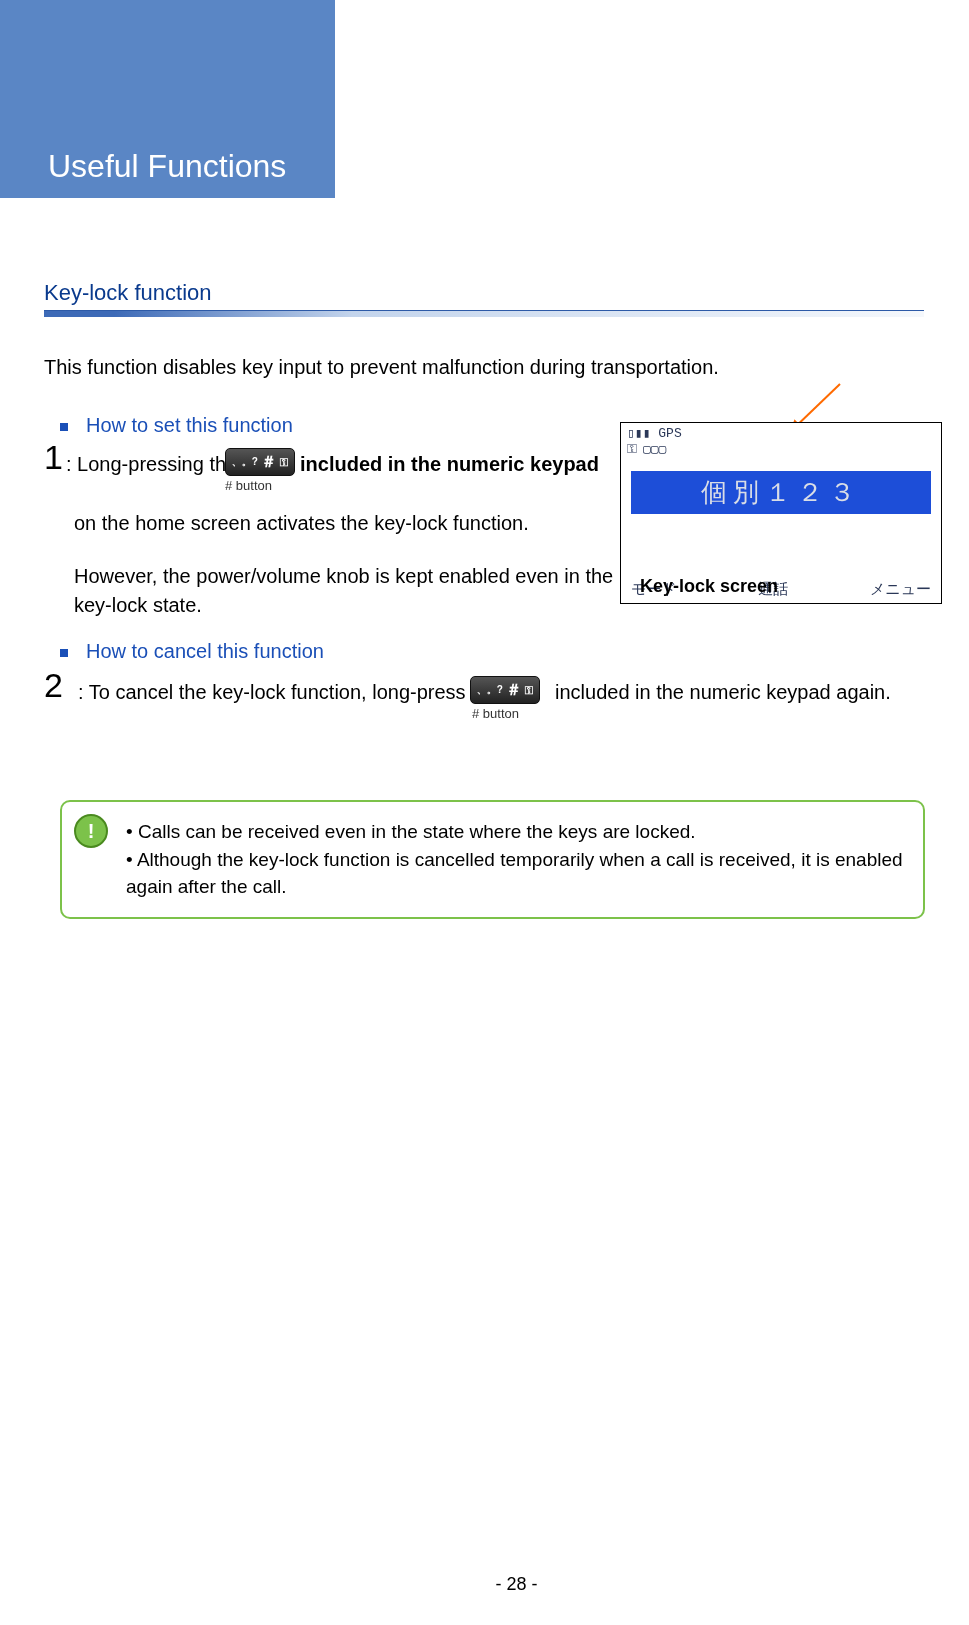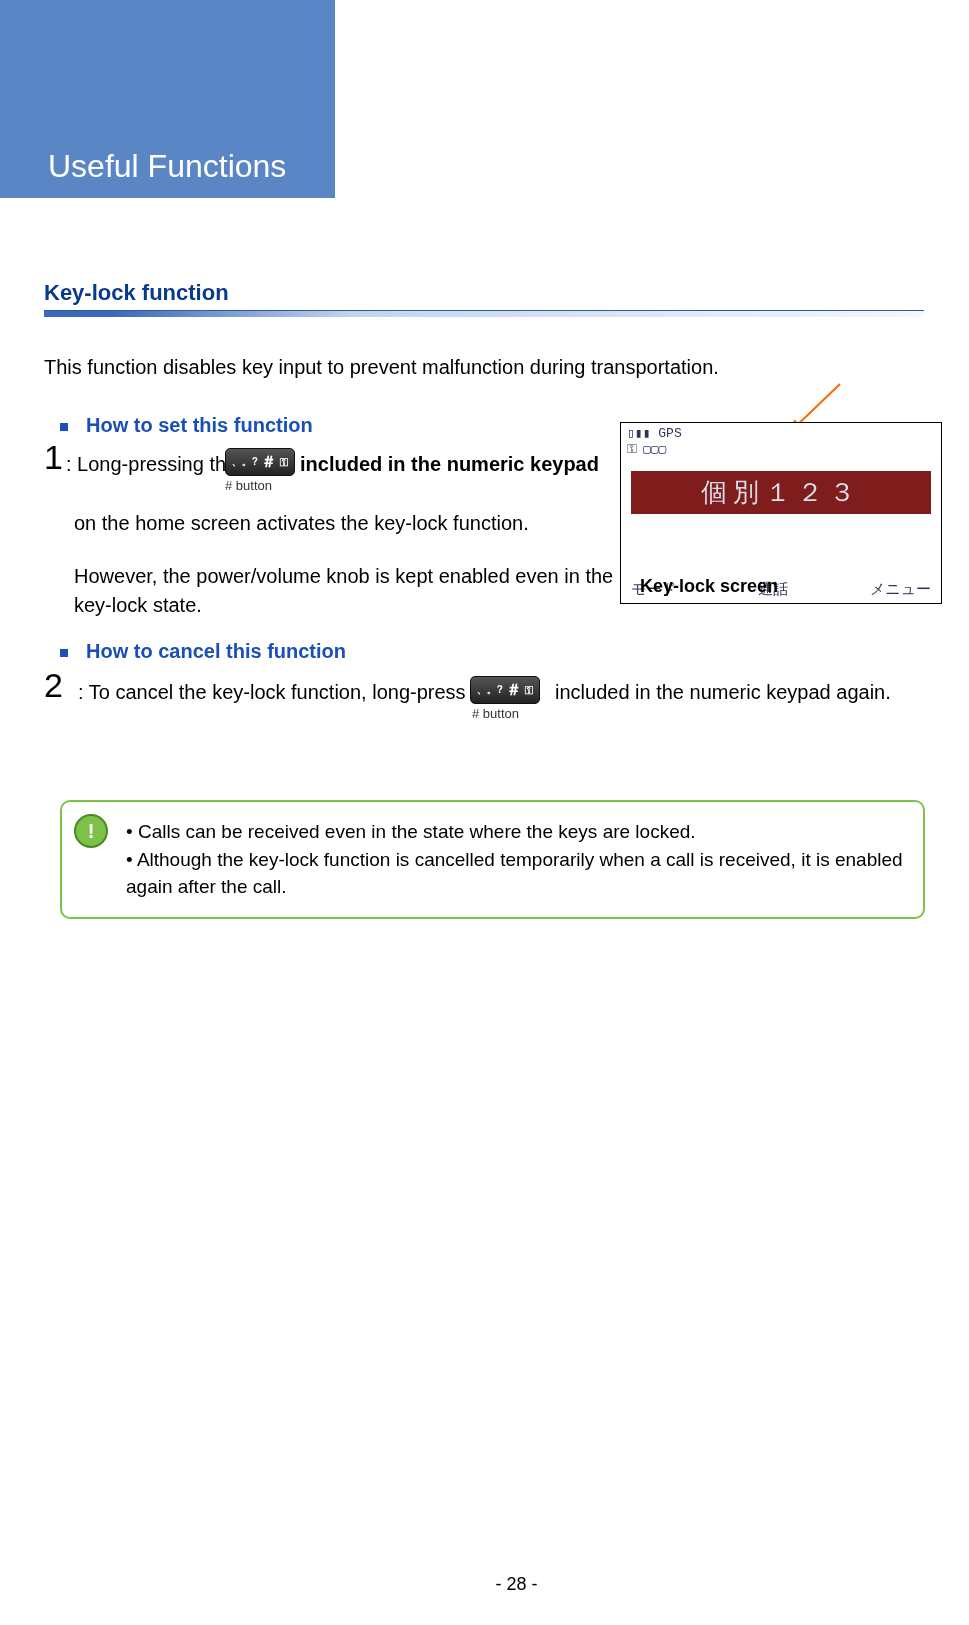--- a/index.html
+++ b/index.html
@@ -31,21 +31,21 @@
     color: #fff;
     font-size: 32px;
     font-weight: normal;
   }
   
   .section-heading {
     position: absolute;
     left: 44px;
     top: 280px;
     font-size: 22px;
-    font-weight: bold;
+    font-weight: normal;
     color: #0a3a8d;
   }
   .section-underline {
     position: absolute;
     left: 44px;
     top: 310px;
     width: 880px;
     height: 6px;
     background: linear-gradient(90deg, #3d6ab7 0%, #3d6ab7 8%, #c3d4ec 35%, #f5f8fc 100%);
     border-top: 1px solid #2d5aa7;
@@ -56,21 +56,21 @@
     top: 356px;
     font-size: 20px;
     color: #000;
     width: 740px;
   }
 
   
   .sub {
     position: absolute;
     font-size: 20px;
-    font-weight: bold;
+    font-weight: normal;
     color: #1a4fb7;
   }
   .sub-bullet {
     display: inline-block;
     width: 8px;
     height: 8px;
     background: #1a4fb7;
     margin-right: 18px;
     vertical-align: middle;
   }
@@ -176,21 +176,21 @@
   .phone-status .right { display: flex; gap: 6px; align-items: center; }
   .phone-time {
     text-align: center;
     font-size: 21px;
     color: #2a3757;
     letter-spacing: 1px;
     margin-top: -2px;
   }
   .phone-band {
     margin: 14px 10px 0 10px;
-    background: #7f1d1d;
+    background: #1d4ed8;
     color: #d9dde6;
     font-size: 26px;
     text-align: center;
     padding: 4px 0;
     letter-spacing: 6px;
   }
   .phone-soft {
     position: absolute;
     bottom: 4px;
     width: 100%;

